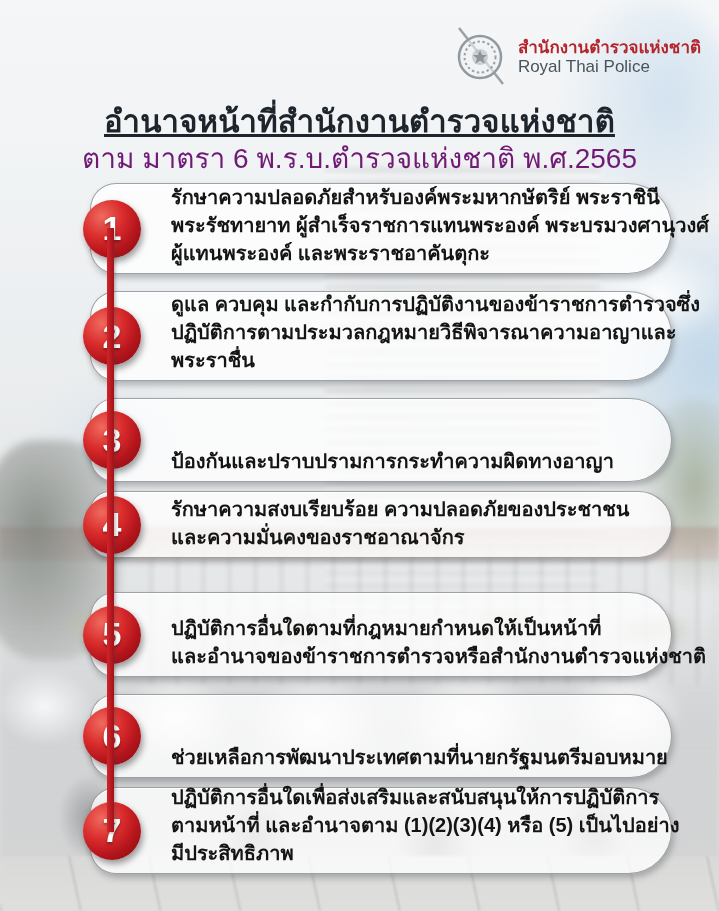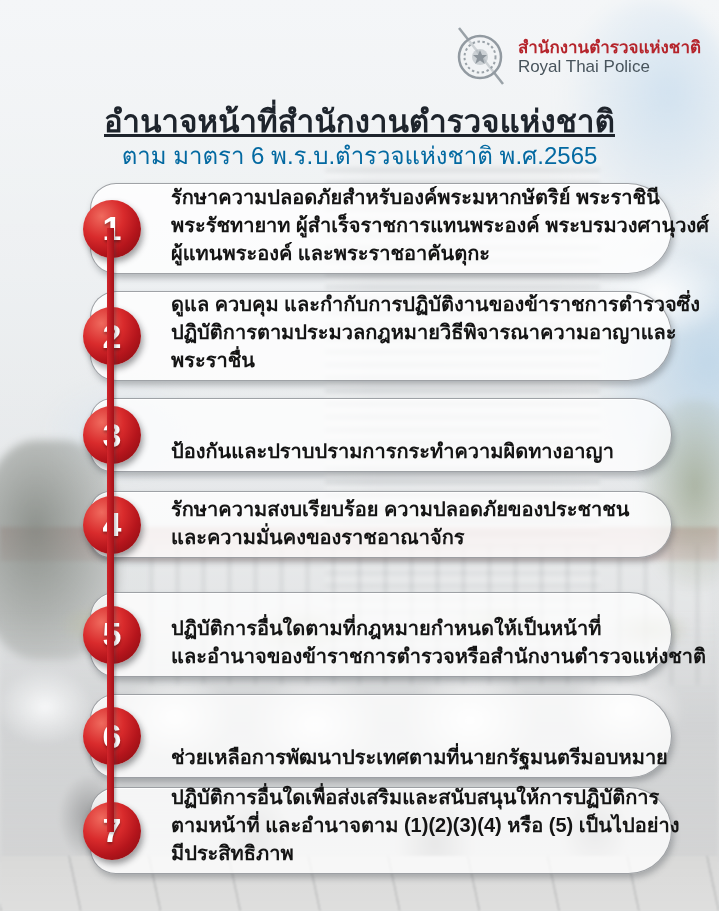--- a/index.html
+++ b/index.html
@@ -74,21 +74,21 @@
   .logo { position:absolute; top:24px; right:18px; z-index:2; display:flex; align-items:center; gap:9px; }
   .emblem { position:relative; width:58px; height:66px; }
   .logo-text { display:flex; flex-direction:column; line-height:1.12; }
   .logo-thai { font-size:17px; font-weight:bold; color:#b5242b; }
   .logo-eng  { font-size:17px; font-weight:normal; color:#48545c; }
 
   
   .title { position:absolute; top:96px; left:0; width:719px; text-align:center; z-index:2;
     font-size:31px; font-weight:bold; color:#1e242c; letter-spacing:.2px;text-decoration:underline; }
   .subtitle { position:absolute; top:136px; left:0; width:719px; text-align:center; z-index:2;
-    font-size:24px; font-weight:normal; color:#0369a1; }
+    font-size:28px; font-weight:normal; color:#701a75; }
 
   
   .tl-line { position:absolute; left:107px; top:228px; width:7px; height:604px; z-index:3;
     background:linear-gradient(90deg,#d2252b,#a31118); box-shadow:2px 2px 3px rgba(60,60,65,.3); }
 
   .item { position:absolute; left:0; width:719px; z-index:2; }
   .card { position:absolute; left:90px; width:582px; height:100%;
     background:rgba(255,255,255,.78);
     border:1px solid rgba(96,102,108,.6);
     border-radius:26px 44px 44px 26px;
@@ -98,21 +98,21 @@
   .card .line { font-size:20px; line-height:28px; font-weight:bold; color:#141414; white-space:nowrap; }
   .badge { position:absolute; left:83px; top:50%; width:58px; height:58px; margin-top:-29px; z-index:4;
     border-radius:50%;
     background:radial-gradient(circle at 32% 28%, #ef6a5e 0%, #d92b2c 38%, #b5151c 64%, #7c0c10 100%);
     box-shadow:2px 4px 6px rgba(40,40,45,.45);
     display:flex; align-items:center; justify-content:center; }
   .badge span { color:#fff; font-size:34px; font-weight:bold; text-shadow:0 2px 3px rgba(0,0,0,.35); }
 
   .item-1 { top:183px; height:91px; }
   .item-2 { top:291px; height:90px; }
-  .item-3 { top:398px; height:74px; }
+  .item-3 { top:398px; height:84px; }
   .item-4 { top:491px; height:67px; }
   .item-5 { top:592px; height:85px; }
   .item-6 { top:694px; height:84px; }
   .item-7 { top:787px; height:87px; }
 </style>
 </head>
 <body>
 
 <div class="page">
 

